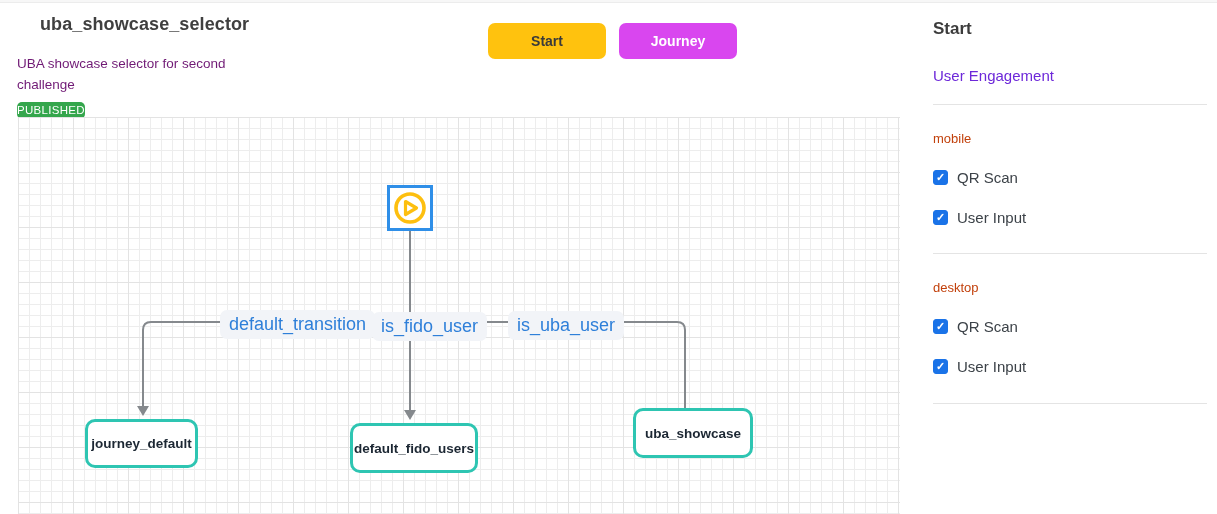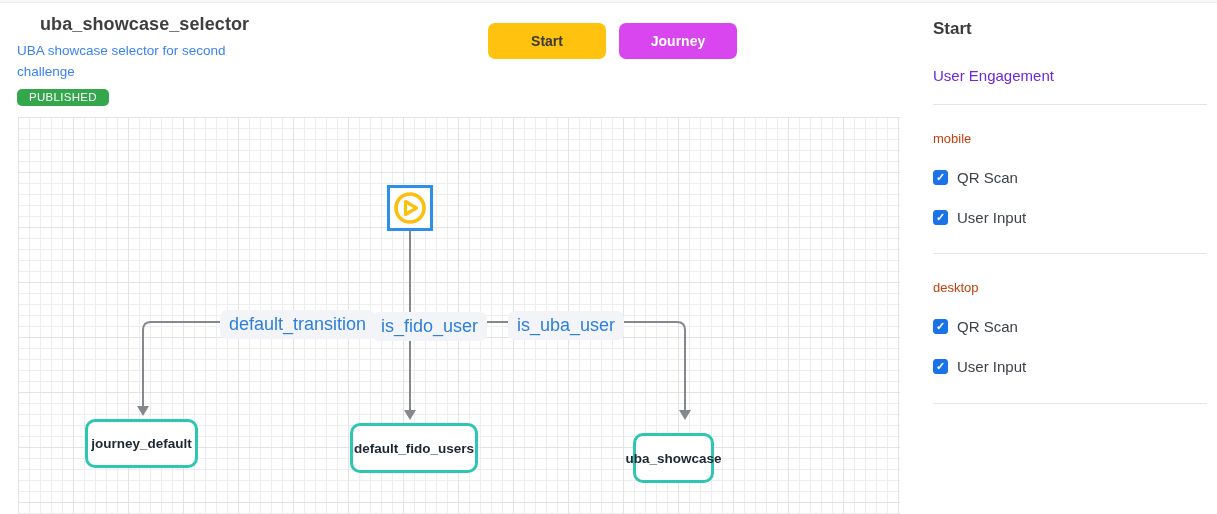--- a/index.html
+++ b/index.html
@@ -11,26 +11,26 @@
     overflow:hidden;
   }
   .top-strip {
     position:absolute; left:0; top:0; width:1217px; height:3px;
     background:#f7f7f7; border-bottom:1px solid #ececec;
   }
 
   
   .flow-info { position:absolute; left:17px; top:14px; width:250px; }
   .flow-title { font-size:18px; font-weight:700; color:#3f3f3f; letter-spacing:.1px;margin-left:23px; }
-  .flow-desc { margin-top:5px; font-size:13.5px; line-height:21px; color:#3b82f6; max-width:222px; }
+  .flow-desc { margin-top:18px; font-size:13.5px; line-height:21px; color:#701a75; max-width:222px; }
   .status-badge {
     display:inline-block; margin-top:7px;
     background:#34a64c; color:#ffffff;
     font-size:11.5px; font-weight:400; letter-spacing:.3px;
-    padding:2px 12px 3px; border-radius:5px;
+    padding:2px 0 3px; border-radius:5px;
   }
   .toolbar { position:absolute; left:488px; top:23px; display:flex; gap:13px; }
   .palette-btn {
     border:none; cursor:pointer; border-radius:7px;
     font-family:"Liberation Sans", sans-serif;
     font-size:14px; font-weight:700;
     width:118px; height:36px;
   }
   .palette-btn.start { background:#ffc20e; color:#3a3a3a; }
   .palette-btn.journey { background:#d946ef; color:#ffffff; }
@@ -69,21 +69,21 @@
 
   .flow-node {
     position:absolute;
     background:#ffffff; border:3px solid #2ec5b2; border-radius:10px;
     display:flex; align-items:center; justify-content:center;
     font-size:13.5px; font-weight:700; color:#1c2733;
     cursor:pointer;
   }
   .flow-node.n0 { left:67px;  top:302px; width:113px; height:49px; }
   .flow-node.n1 { left:332px; top:306px; width:128px; height:50px; }
-  .flow-node.n2 { left:615px; top:316px; width:81px; height:50px; }
+  .flow-node.n2 { left:615px; top:291px; width:120px; height:50px; }
 
   
   .sidebar { position:absolute; left:933px; top:0; width:274px; }
   .panel-title { font-size:17px; font-weight:700; color:#3c3c3c; margin-top:19px; }
   .panel-subtitle { font-size:15px; color:#6d28d9; margin-top:28px; }
   .divider { border:none; border-top:1px solid #e4e4e4; margin:0; }
   .divider.d1 { margin-top:20px; }
   .divider.d2 { margin-top:27px; }
   .divider.d3 { margin-top:28px; }
   .section-label { font-size:13px; color:#c2410c; margin-top:26px; }

